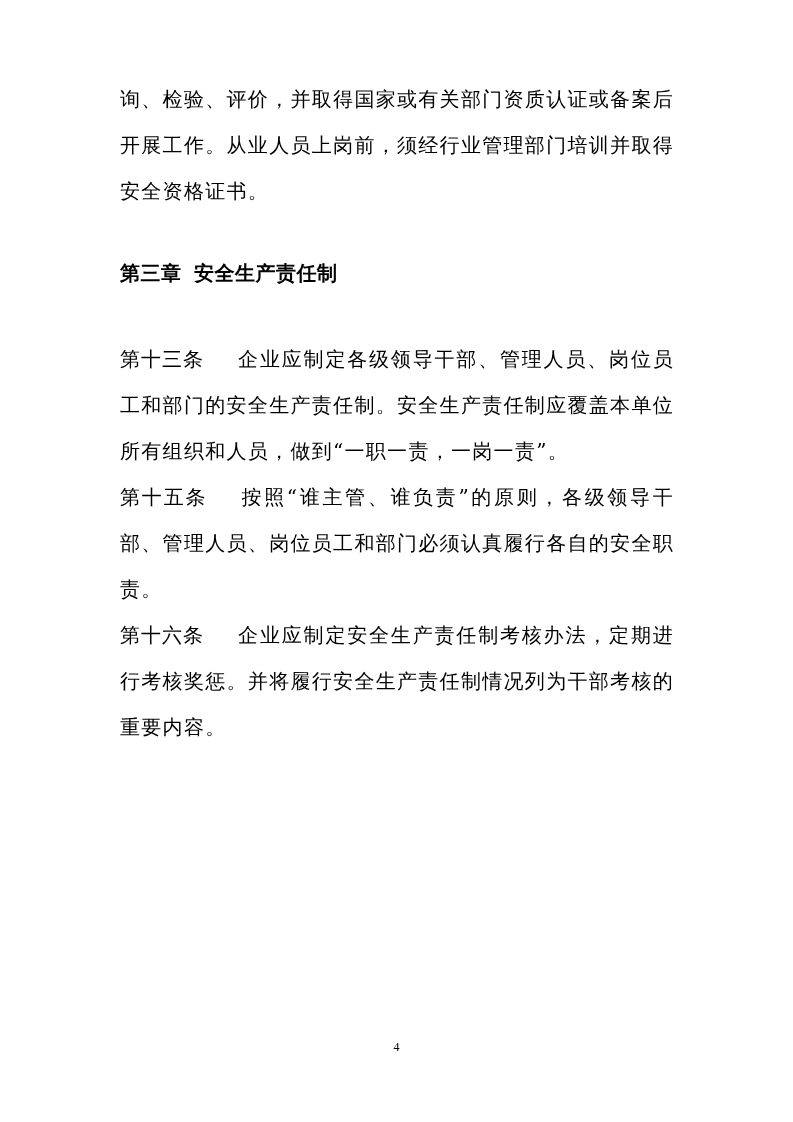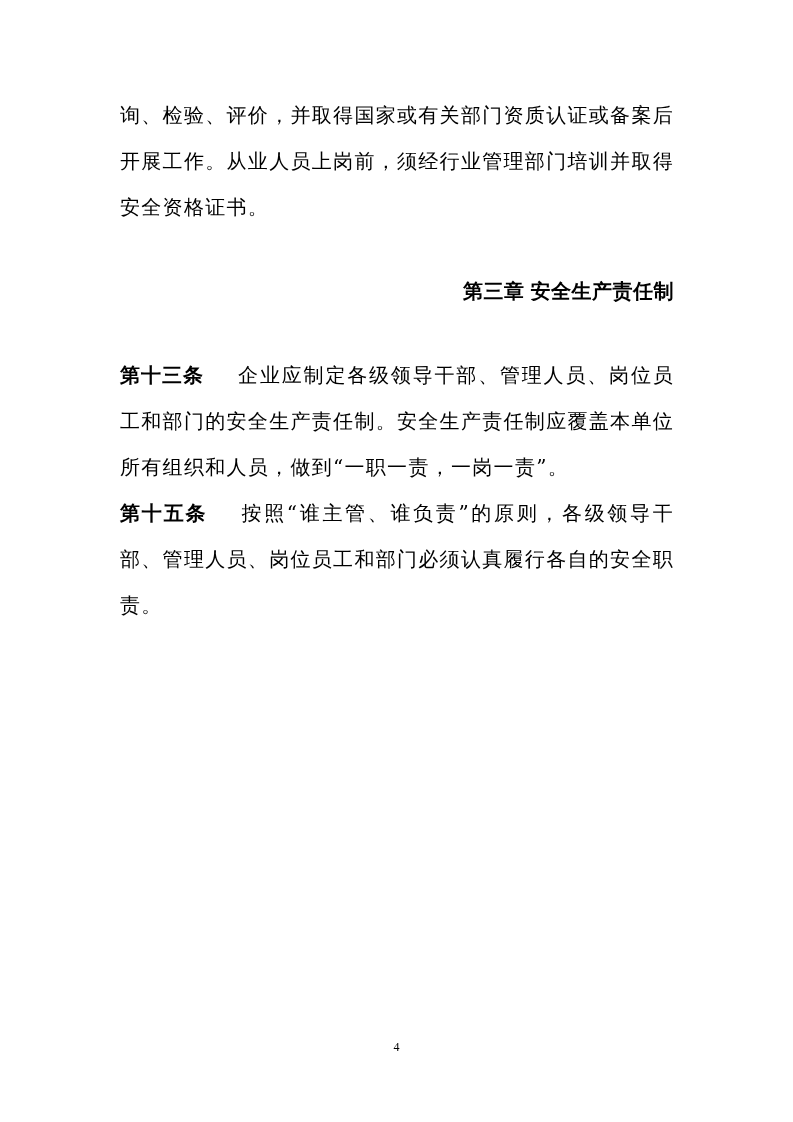--- a/index.html
+++ b/index.html
@@ -1,31 +1,32 @@
 <!DOCTYPE html>
 <html><head>
   <meta charset="utf-8">
   <style>
     html, body { margin: 0; padding: 0; background: #ffffff; }
     body { width: 793px; height: 1122px; position: relative; overflow: hidden; color: #000; }
-    .page { position: absolute; left: 120px; top: 92px; width: 554px; font-family: "DejaVu Serif", "Liberation Serif", serif; font-size: 20px; }
+    .page { position: absolute; left: 120px; top: 76px; width: 554px; font-family: "DejaVu Serif", "Liberation Serif", serif; font-size: 20px; }
     .p { line-height: 46px; margin: 0; text-align: justify; text-align-last: left; letter-spacing: 1.3px; }
-    .heading { text-align: right; font-family: Liberation Sans, sans-serif; font-size: 20px; line-height: 46px; margin: 0; letter-spacing: 0.5px; }
+    .heading { text-align: left; font-family: Liberation Mono, monospace; font-size: 20px; line-height: 46px; margin: 0; letter-spacing: 0.5px; }
     .h3 { margin-top: 38px; margin-bottom: 38px; }
     .h4 { margin-top: 36px; margin-bottom: 36px; }
-    .art-label { font-weight: bold; font-family: "DejaVu Sans", "Liberation Sans", sans-serif; margin-right: 34px; letter-spacing: 0.5px; }
+    .art-label { font-weight: normal; font-family: "DejaVu Sans", "Liberation Sans", sans-serif; margin-right: 34px; letter-spacing: 0.5px; }
     .pagenum { position: absolute; left: 0; width: 793px; top: 1040px; text-align: center; font-family: "Liberation Serif", serif; font-size: 12px; color: #000; }
   </style>
 </head>
 <body>
 
 <div class="page">
   <p class="p">询、检验、评价，并取得国家或有关部门资质认证或备案后开展工作。从业人员上岗前，须经行业管理部门培训并取得安全资格证书。</p>
 
   <h2 class="heading h3">第三章  安全生产责任制</h2>
 
   <p class="p"><span class="art-label">第十三条</span><span>企业应制定各级领导干部、管理人员、岗位员工和部门的安全生产责任制。安全生产责任制应覆盖本单位所有组织和人员，做到“一职一责，一岗一责”。</span></p>
   <p class="p"><span class="art-label">第十五条</span><span>按照“谁主管、谁负责”的原则，各级领导干部、管理人员、岗位员工和部门必须认真履行各自的安全职责。</span></p>
+  <p class="p"><span class="art-label">第十六条</span><span>企业应制定安全生产责任制考核办法，定期进行考核奖惩。并将履行安全生产责任制情况列为干部考核的重要内容。</span></p>
 
 
 </div>
 
 <div class="pagenum">4</div>
 
 </body></html>

